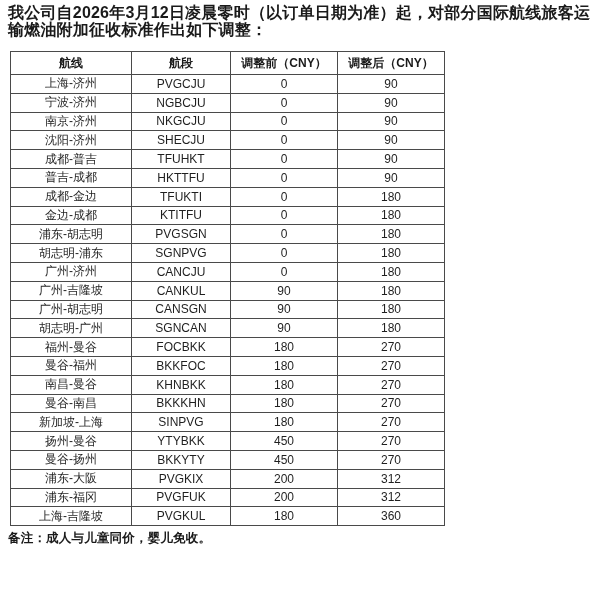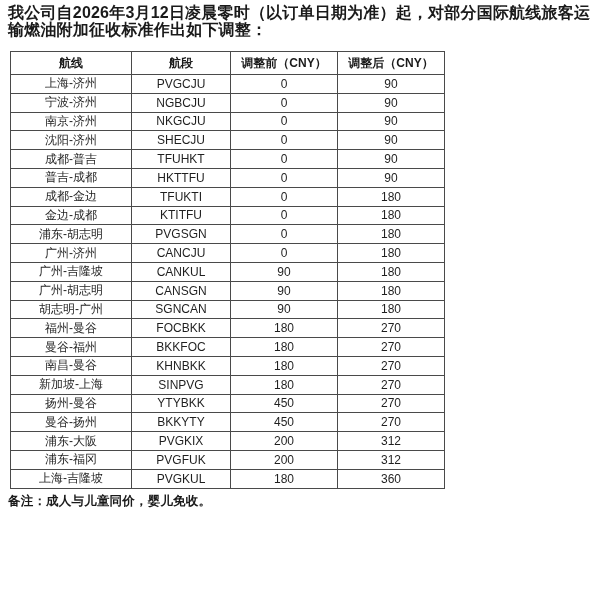--- a/index.html
+++ b/index.html
@@ -137,20 +137,26 @@
           <td>0</td>
           <td>180</td>
         </tr>
         <tr>
           <td>浦东-胡志明</td>
           <td>PVGSGN</td>
           <td>0</td>
           <td>180</td>
         </tr>
         <tr>
+          <td>胡志明-浦东</td>
+          <td>SGNPVG</td>
+          <td>0</td>
+          <td>180</td>
+        </tr>
+        <tr>
           <td>广州-济州</td>
           <td>CANCJU</td>
           <td>0</td>
           <td>180</td>
         </tr>
         <tr>
           <td>广州-吉隆坡</td>
           <td>CANKUL</td>
           <td>90</td>
           <td>180</td>
@@ -175,20 +181,26 @@
         </tr>
         <tr>
           <td>曼谷-福州</td>
           <td>BKKFOC</td>
           <td>180</td>
           <td>270</td>
         </tr>
         <tr>
           <td>南昌-曼谷</td>
           <td>KHNBKK</td>
+          <td>180</td>
+          <td>270</td>
+        </tr>
+        <tr>
+          <td>曼谷-南昌</td>
+          <td>BKKKHN</td>
           <td>180</td>
           <td>270</td>
         </tr>
         <tr>
           <td>新加坡-上海</td>
           <td>SINPVG</td>
           <td>180</td>
           <td>270</td>
         </tr>
         <tr>

